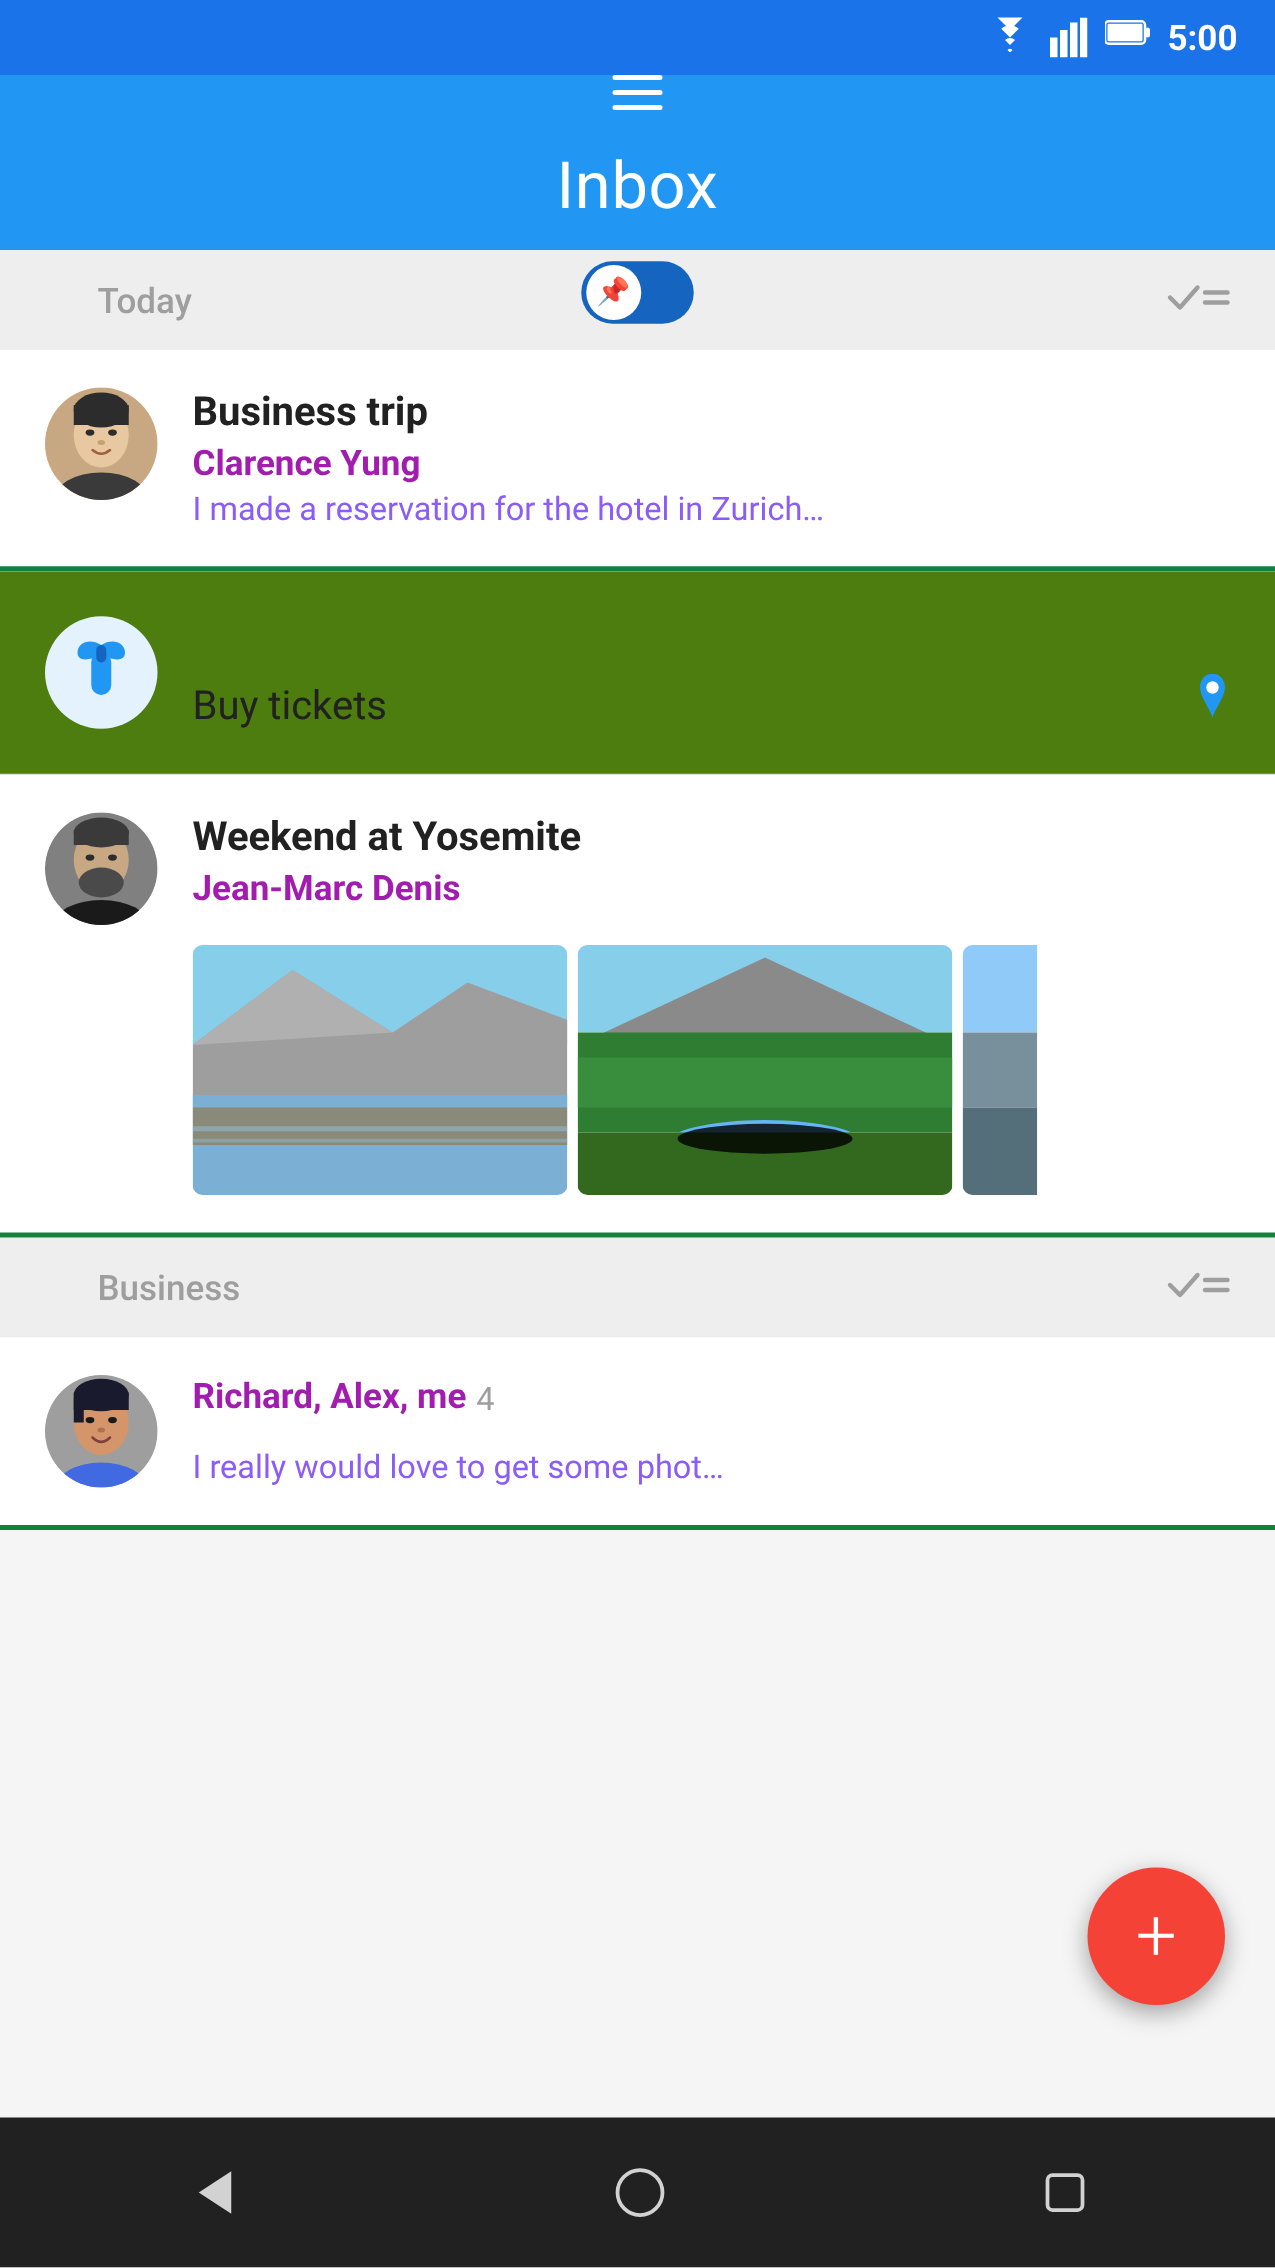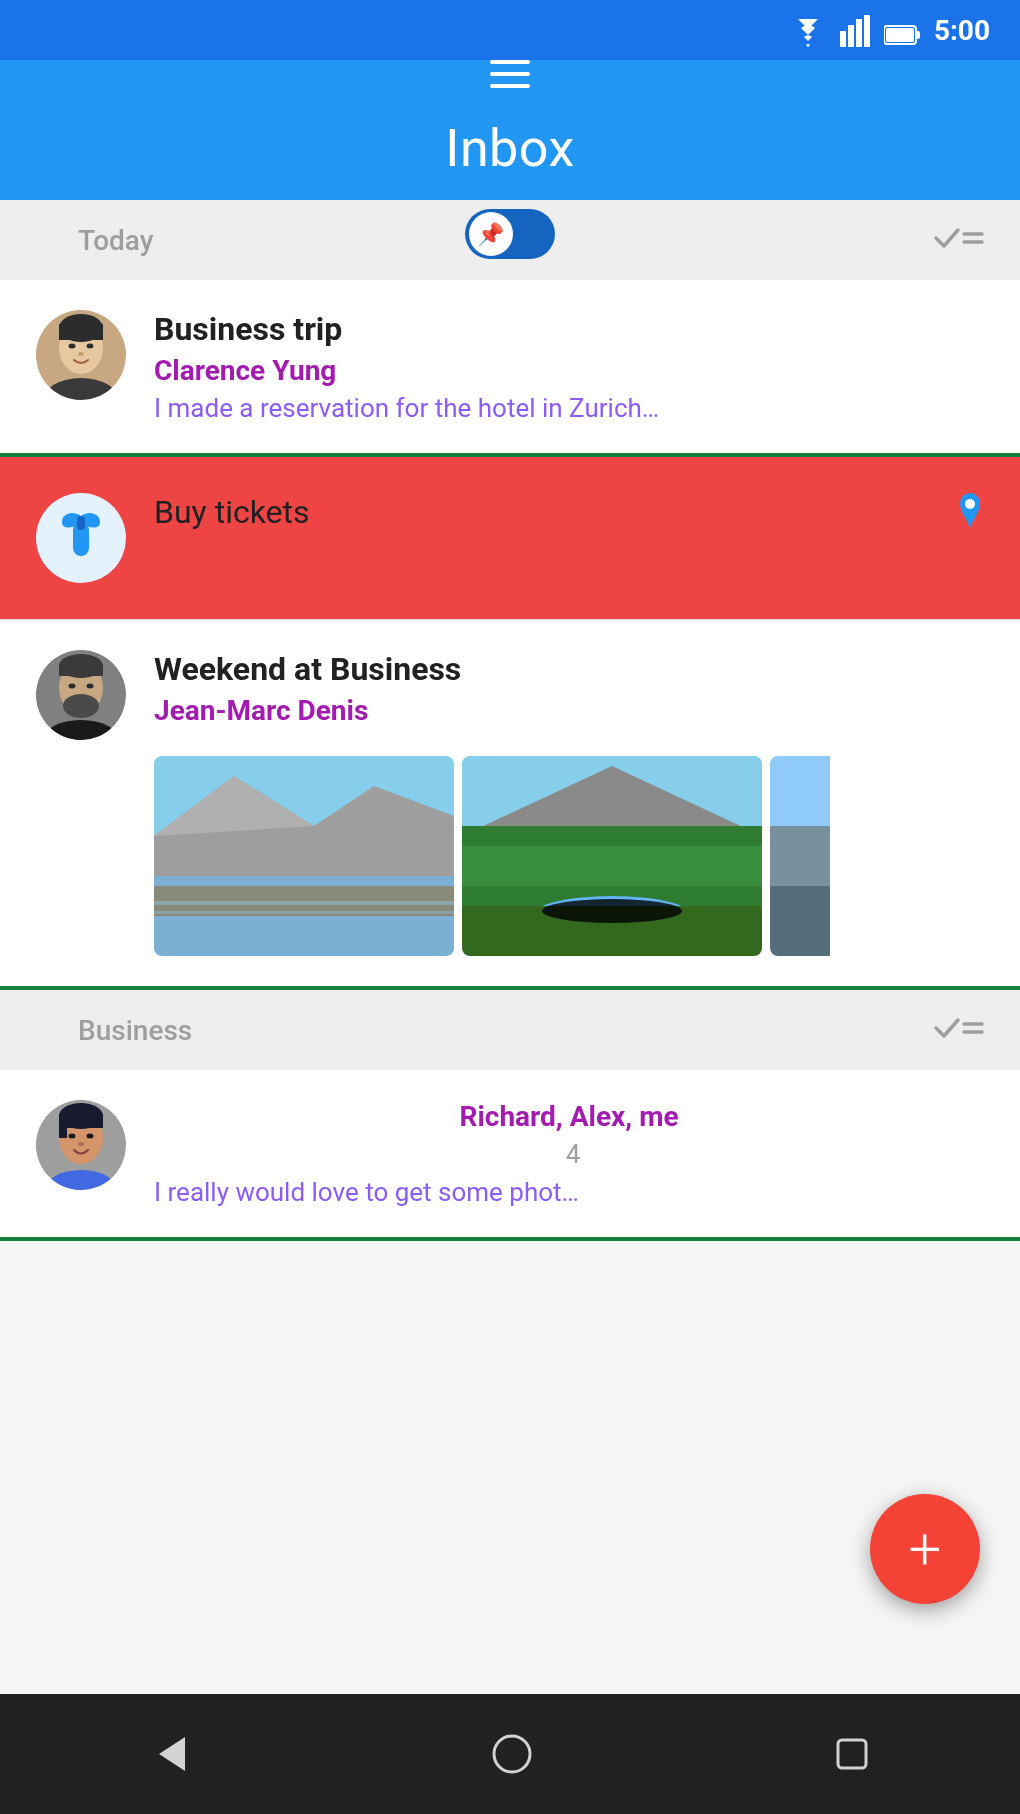--- a/index.html
+++ b/index.html
@@ -18,21 +18,21 @@
       height: 60px;
       background: #1a73e8;
       display: flex;
       align-items: center;
       justify-content: flex-end;
       padding: 0 30px;
       gap: 18px;
     }
     .status-icons {
       display: flex;
-      align-items: flex-end;
+      align-items: flex-start;
       gap: 14px;
     }
     .status-time {
       color: white;
       font-size: 28px;
       font-weight: bold;
     }
 
     
     .app-bar {
@@ -164,24 +164,24 @@
     .pin-indicator {
       color: #2196f3;
       font-size: 32px;
       margin-left: 16px;
       flex-shrink: 0;
     }
 
     
     .reminder-item {
       display: flex;
-      align-items: flex-start;
+      align-items: flex-end;
       padding: 36px 36px;
       border-bottom: 1px solid #e0e0e0;
-      background: #ef4444;
+      background: #4d7c0f;
       cursor: pointer;
     }
     .reminder-icon {
       width: 90px;
       height: 90px;
       border-radius: 50%;
       background: #e3f2fd;
       flex-shrink: 0;
       margin-right: 28px;
       display: flex;
@@ -270,22 +270,21 @@
       color: #9e9e9e;
       font-size: 26px;
       font-weight: 400;
       margin-left: 8px;
     }
 
     
     .sender-row {
       display: flex;
       align-items: center;
-      margin-bottom: 8px;
-      flex-direction: column;
+      margin-bottom: 20px;
     }
   </style>
 </head>
 <body>
 
 <div class="status-bar">
   <div class="status-icons">
 
     <svg width="36" height="28" viewBox="0 0 36 28" fill="white">
       <path d="M18 22l4-4a5.6 5.6 0 00-8 0l4 4z"></path>
@@ -404,21 +403,21 @@
 
         <ellipse cx="45" cy="56" rx="18" ry="12" fill="#4a4a4a"></ellipse>
 
         <ellipse cx="36" cy="36" rx="3.5" ry="2.5" fill="#2c2c2c"></ellipse>
         <ellipse cx="54" cy="36" rx="3.5" ry="2.5" fill="#2c2c2c"></ellipse>
 
         <ellipse cx="45" cy="90" rx="38" ry="20" fill="#1a1a1a"></ellipse>
       </svg>
     </div>
     <div class="email-content">
-      <div class="email-subject">Weekend at Business</div>
+      <div class="email-subject">Weekend at Yosemite</div>
       <div class="email-sender">Jean-Marc Denis</div>
     </div>
   </div>
 
   <div class="photo-strip" style="margin-left: 118px; margin-top: 16px;">
 
     <div class="photo-thumb">
       <svg width="300" height="200" viewBox="0 0 300 200">
 
         <rect x="0" y="0" width="300" height="80" fill="#87ceeb"></rect>

